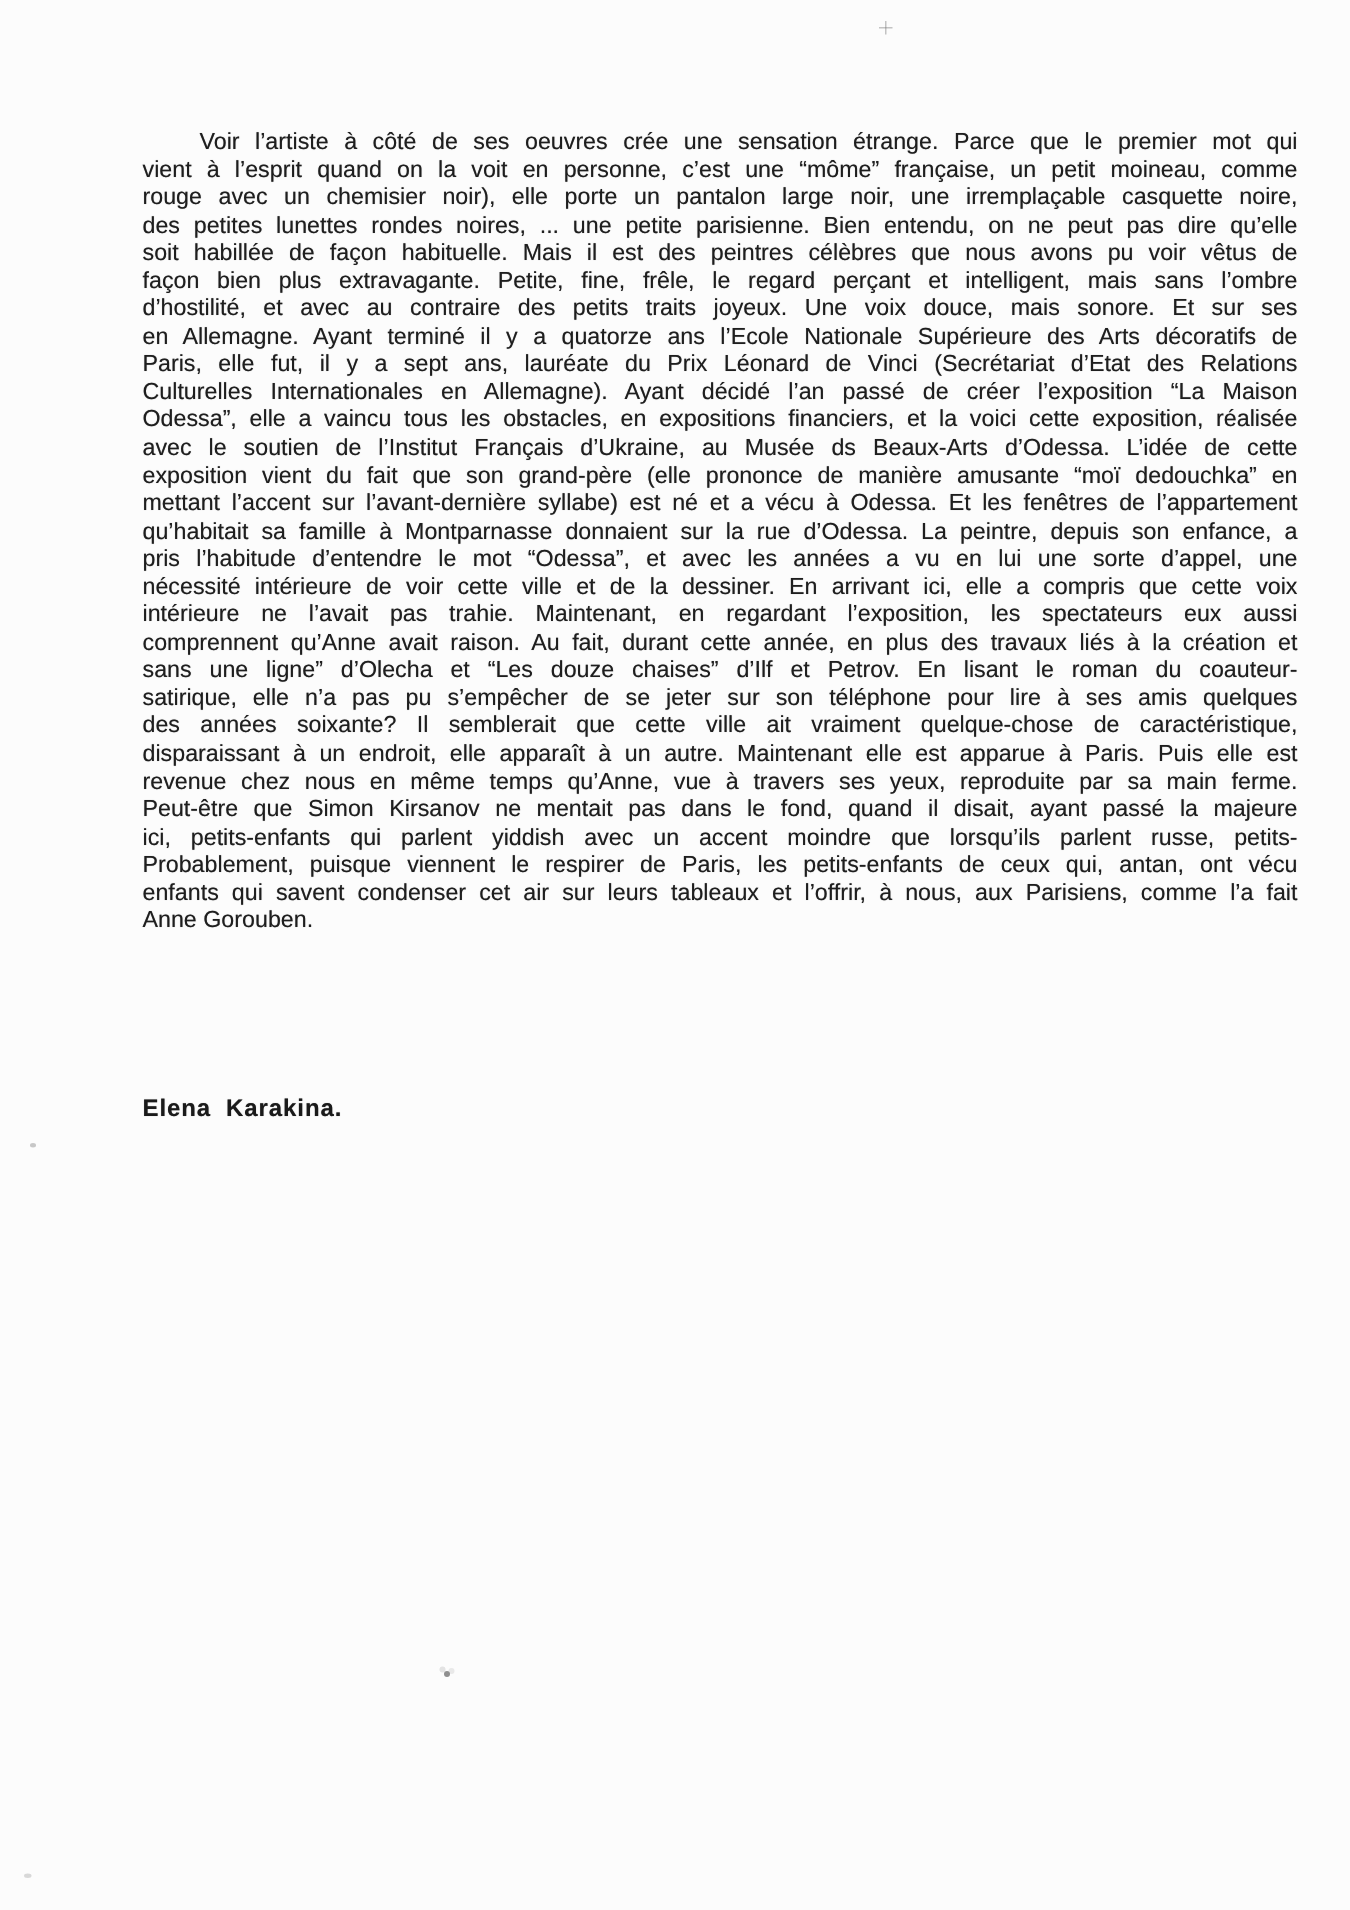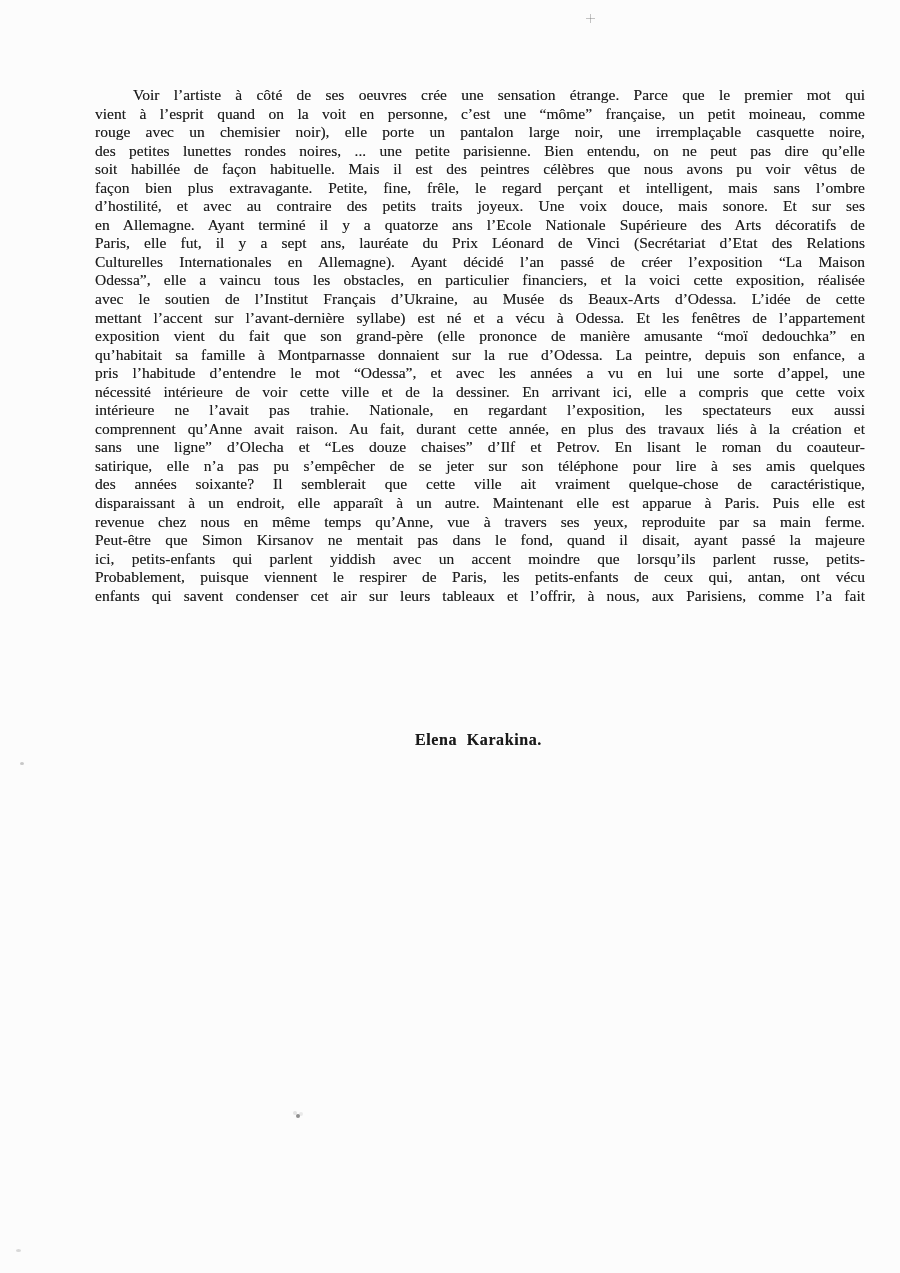--- a/index.html
+++ b/index.html
@@ -8,21 +8,21 @@
     width: 900px;
     height: 1273px;
     background: #fcfcfc;
     overflow: hidden;
   }
   .page {
     position: relative;
     width: 900px;
     height: 1273px;
     background: #fcfcfc;
-    font-family: Liberation Serif, serif;
+    font-family: Liberation Sans, sans-serif;
     color: #1e1e1e;
   }
   .text-block {
     position: absolute;
     left: 95px;
     top: 86px;
     width: 770px;
     font-size: 15.5px;
     line-height: 18.55px;
     text-shadow: 0 0 0.5px rgba(30,30,30,0.55);
@@ -39,21 +39,21 @@
     text-indent: 38px;
   }
   .text-block .line.last {
     text-align-last: left;
   }
   .signature-row {
     position: absolute;
     left: 95px;
     top: 731px;
     width: 767px;
-    text-align: center;
+    text-align: left;
     font-size: 16px;
     font-weight: bold;
     letter-spacing: 0.6px;
     word-spacing: 5px;
     color: #1a1a1a;
     text-shadow: 0 0 0.5px rgba(20,20,20,0.55);
   }
   
   .speck { position: absolute; pointer-events: none; }
   .speck-plus { left: 586px; top: 14px; width: 9px; height: 9px; }
@@ -82,38 +82,39 @@
       <div class="line first">Voir l’artiste à côté de ses oeuvres crée une sensation étrange. Parce que le premier mot qui</div>
       <div class="line">vient à l’esprit quand on la voit en personne, c’est une “môme” française, un petit moineau, comme</div>
       <div class="line">rouge avec un chemisier noir), elle porte un pantalon large noir, une irremplaçable casquette noire,</div>
       <div class="line">des petites lunettes rondes noires, ... une petite parisienne. Bien entendu, on ne peut pas dire qu’elle</div>
       <div class="line">soit habillée de façon habituelle. Mais il est des peintres célèbres que nous avons pu voir vêtus de</div>
       <div class="line">façon bien plus extravagante. Petite, fine, frêle, le regard perçant et intelligent, mais sans l’ombre</div>
       <div class="line">d’hostilité, et avec au contraire des petits traits joyeux. Une voix douce, mais sonore. Et sur ses</div>
       <div class="line">en Allemagne. Ayant terminé il y a quatorze ans l’Ecole Nationale Supérieure des Arts décoratifs de</div>
       <div class="line">Paris, elle fut, il y a sept ans, lauréate du Prix Léonard de Vinci (Secrétariat d’Etat des Relations</div>
       <div class="line">Culturelles Internationales en Allemagne). Ayant décidé l’an passé de créer l’exposition “La Maison</div>
-      <div class="line">Odessa”, elle a vaincu tous les obstacles, en particulier financiers, et la voici cette exposition, réalisée</div>
+      <div class="line">Odessa”, elle a vaincu tous les obstacles, en expositions financiers, et la voici cette exposition, réalisée</div>
       <div class="line">avec le soutien de l’Institut Français d’Ukraine, au Musée ds Beaux-Arts d’Odessa. L’idée de cette</div>
+      <div class="line">exposition vient du fait que son grand-père (elle prononce de manière amusante “moï dedouchka” en</div>
       <div class="line">mettant l’accent sur l’avant-dernière syllabe) est né et a vécu à Odessa. Et les fenêtres de l’appartement</div>
-      <div class="line">exposition vient du fait que son grand-père (elle prononce de manière amusante “moï dedouchka” en</div>
       <div class="line">qu’habitait sa famille à Montparnasse donnaient sur la rue d’Odessa. La peintre, depuis son enfance, a</div>
       <div class="line">pris l’habitude d’entendre le mot “Odessa”, et avec les années a vu en lui une sorte d’appel, une</div>
       <div class="line">nécessité intérieure de voir cette ville et de la dessiner. En arrivant ici, elle a compris que cette voix</div>
-      <div class="line">intérieure ne l’avait pas trahie. Nationale, en regardant l’exposition, les spectateurs eux aussi</div>
+      <div class="line">intérieure ne l’avait pas trahie. Maintenant, en regardant l’exposition, les spectateurs eux aussi</div>
       <div class="line">comprennent qu’Anne avait raison. Au fait, durant cette année, en plus des travaux liés à la création et</div>
       <div class="line">sans une ligne” d’Olecha et “Les douze chaises” d’Ilf et Petrov. En lisant le roman du coauteur-</div>
       <div class="line">satirique, elle n’a pas pu s’empêcher de se jeter sur son téléphone pour lire à ses amis quelques</div>
       <div class="line">des années soixante? Il semblerait que cette ville ait vraiment quelque-chose de caractéristique,</div>
       <div class="line">disparaissant à un endroit, elle apparaît à un autre. Maintenant elle est apparue à Paris. Puis elle est</div>
       <div class="line">revenue chez nous en même temps qu’Anne, vue à travers ses yeux, reproduite par sa main ferme.</div>
       <div class="line">Peut-être que Simon Kirsanov ne mentait pas dans le fond, quand il disait, ayant passé la majeure</div>
       <div class="line">ici, petits-enfants qui parlent yiddish avec un accent moindre que lorsqu’ils parlent russe, petits-</div>
       <div class="line">Probablement, puisque viennent le respirer de Paris, les petits-enfants de ceux qui, antan, ont vécu</div>
       <div class="line">enfants qui savent condenser cet air sur leurs tableaux et l’offrir, à nous, aux Parisiens, comme l’a fait</div>
+      <div class="line last">Anne Gorouben.</div>
     </div>
 
   <div class="signature-row">Elena  Karakina.</div>
 
   <div class="speck speck-plus"></div>
   <div class="speck speck-dot-1"></div>
   <div class="speck speck-dot-2"></div>
   <div class="speck speck-dot-3"></div>
 
 </div>

